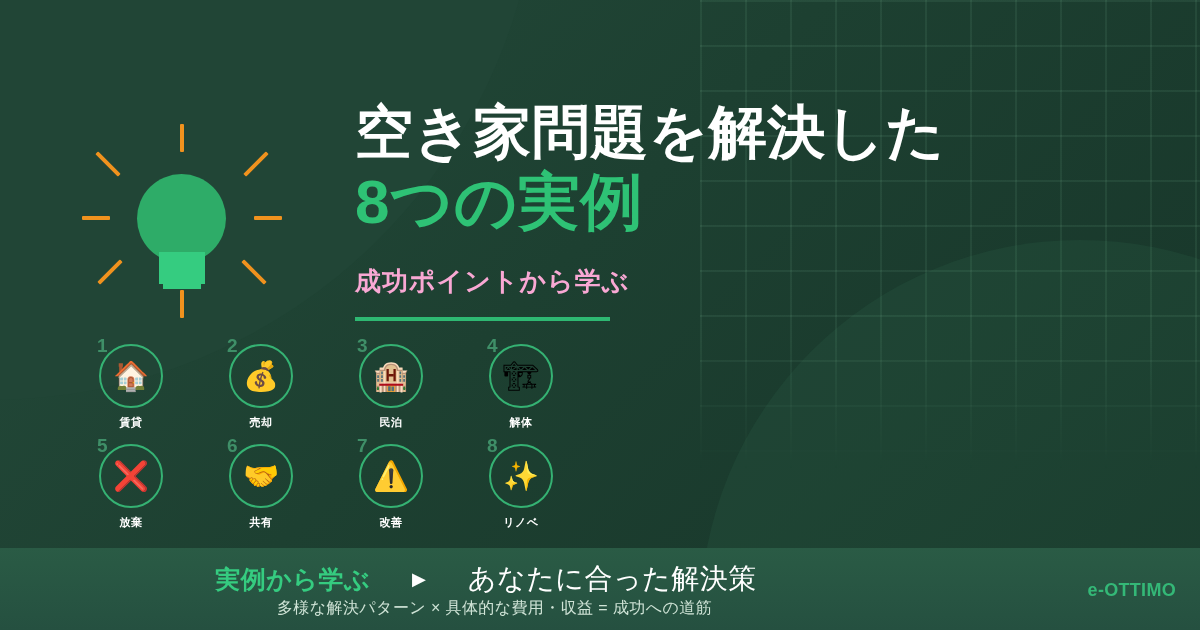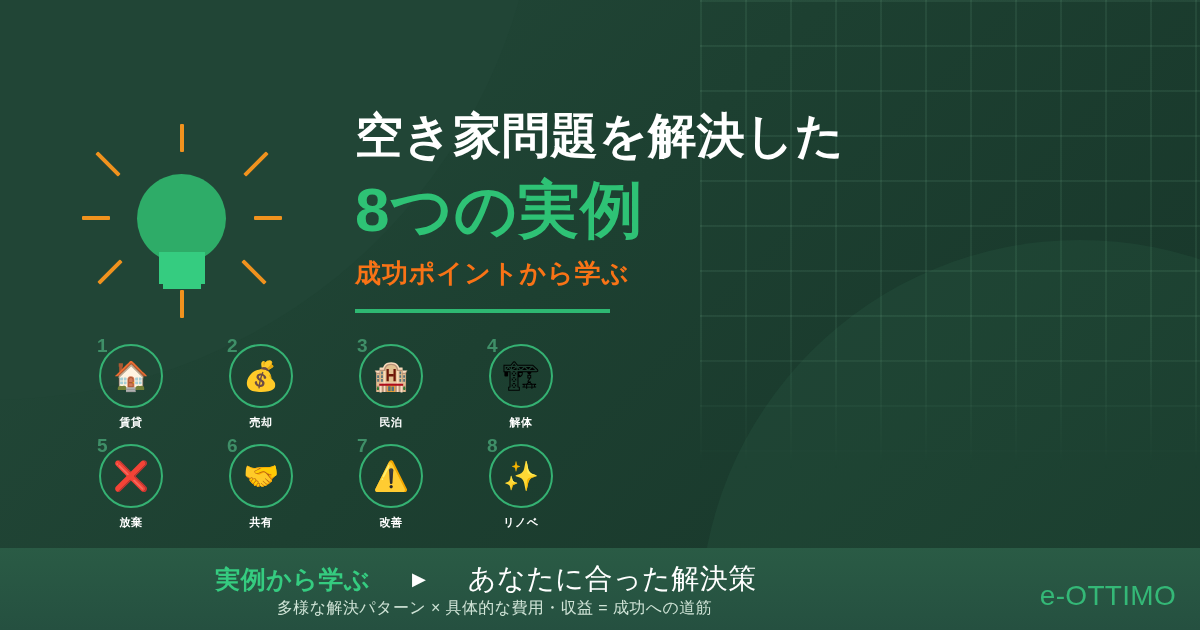--- a/index.html
+++ b/index.html
@@ -96,42 +96,41 @@
   }
 
   
   .headline {
     position: absolute;
     left: 355px;
     top: 100px;
     width: 700px;
   }
   .title-line1 {
-    font-size: 48px;
+    font-size: 58px;
     font-weight: bold;
     color: #ffffff;
     line-height: 1.12;
     letter-spacing: 0.5px;
     white-space: nowrap;
-    margin-top: 9px;
   }
   .title-line2 {
     font-size: 62px;
     font-weight: bold;
     color: #2ec275;
     line-height: 1.12;
     letter-spacing: 0.5px;
-    margin-top: 12px;
+    margin-top: 2px;
     white-space: nowrap;
   }
   .subtitle {
     font-size: 26px;
     font-weight: bold;
-    color: #f97316;
-    margin-top: 12px;
+    color: #f9a8d4;
+    margin-top: 28px;
     letter-spacing: 1px;
     white-space: nowrap;
   }
   .accent-rule {
     width: 255px;
     height: 4px;
     background: #2eb872;
     margin-top: 18px;
   }
 
@@ -224,22 +223,22 @@
     width: 989px;
     text-align: center;
     font-size: 16px;
     color: #cfe3d6;
     letter-spacing: 0.4px;
   }
   .brand {
     position: absolute;
     right: 24px;
     top: 32px;
-    font-size: 28px;
-    font-weight: normal;
+    font-size: 18px;
+    font-weight: bold;
     color: #34b877;
     letter-spacing: 0.3px;
   }
 </style>
 </head>
 <body>
 
 <div class="banner">
 
   <div class="bg-base"></div>

